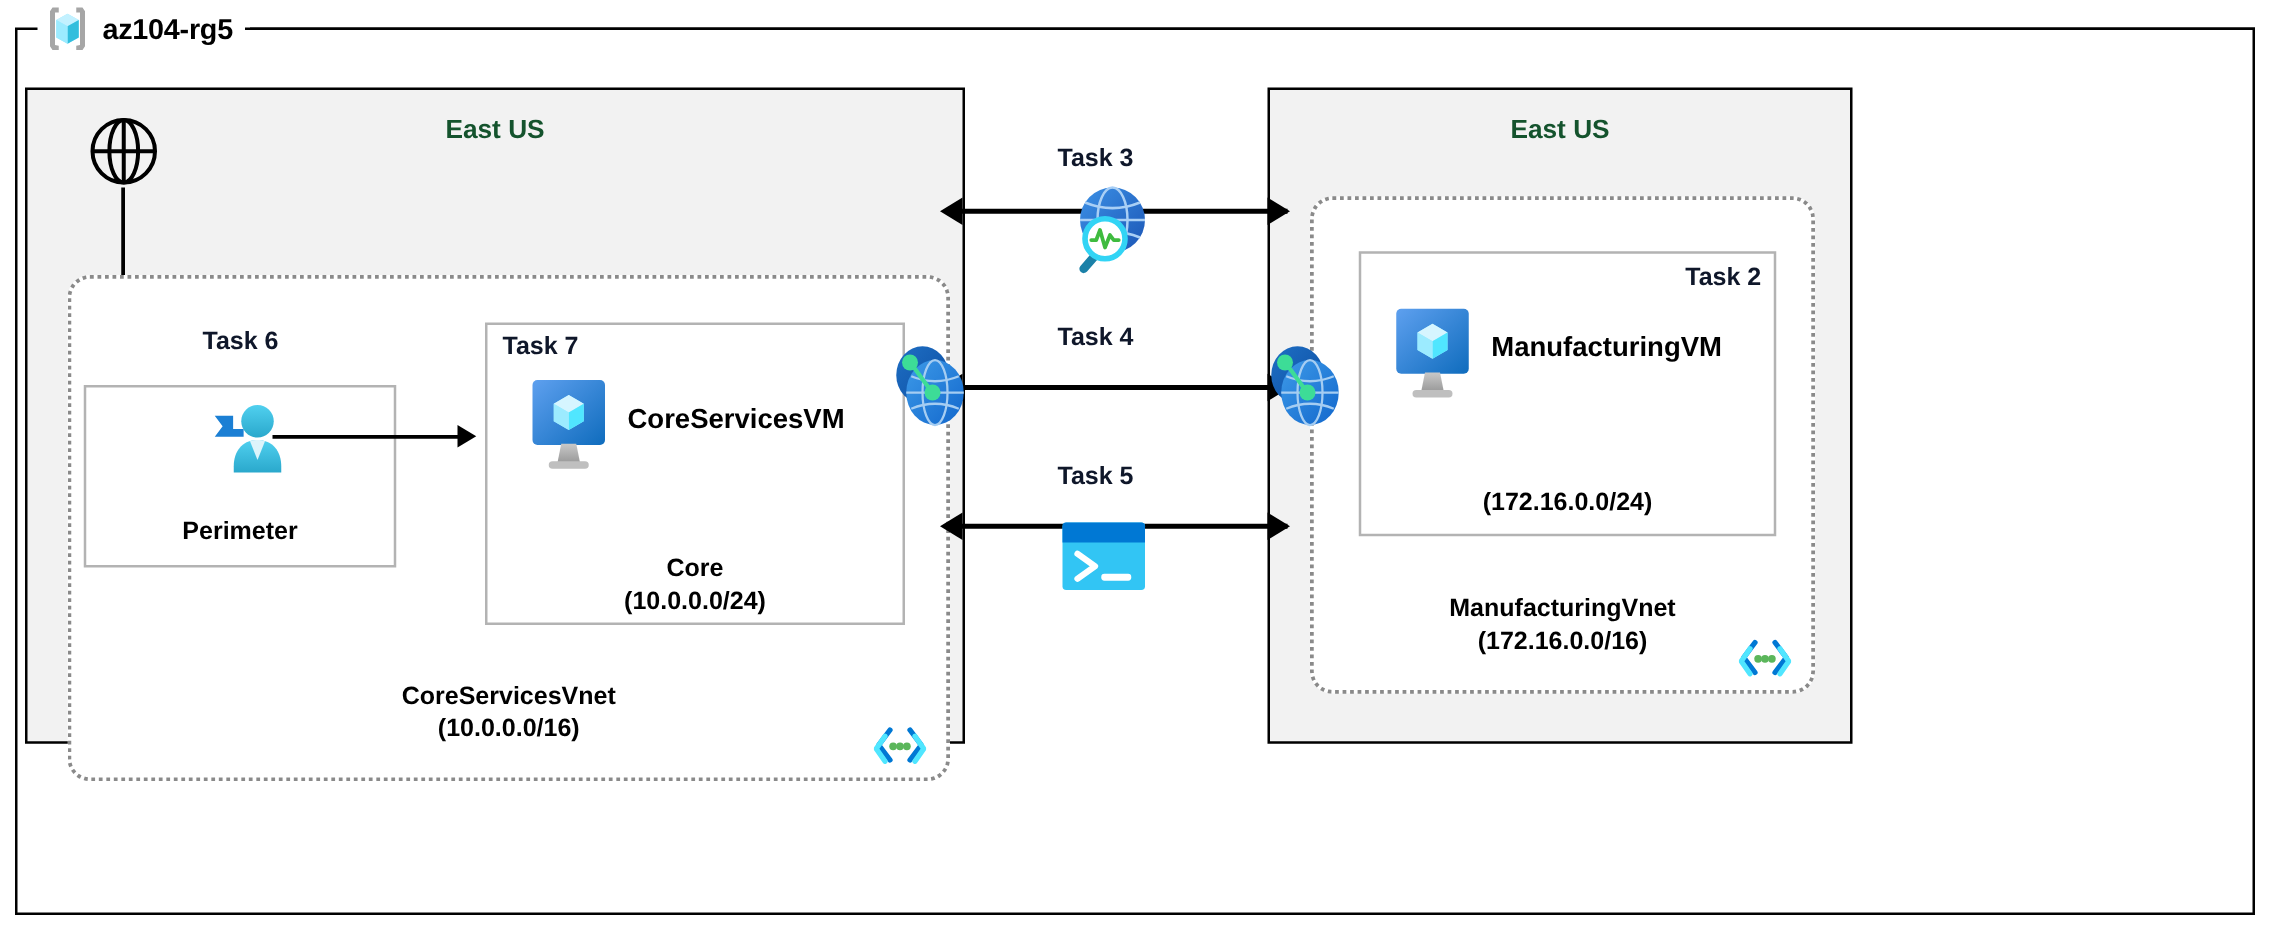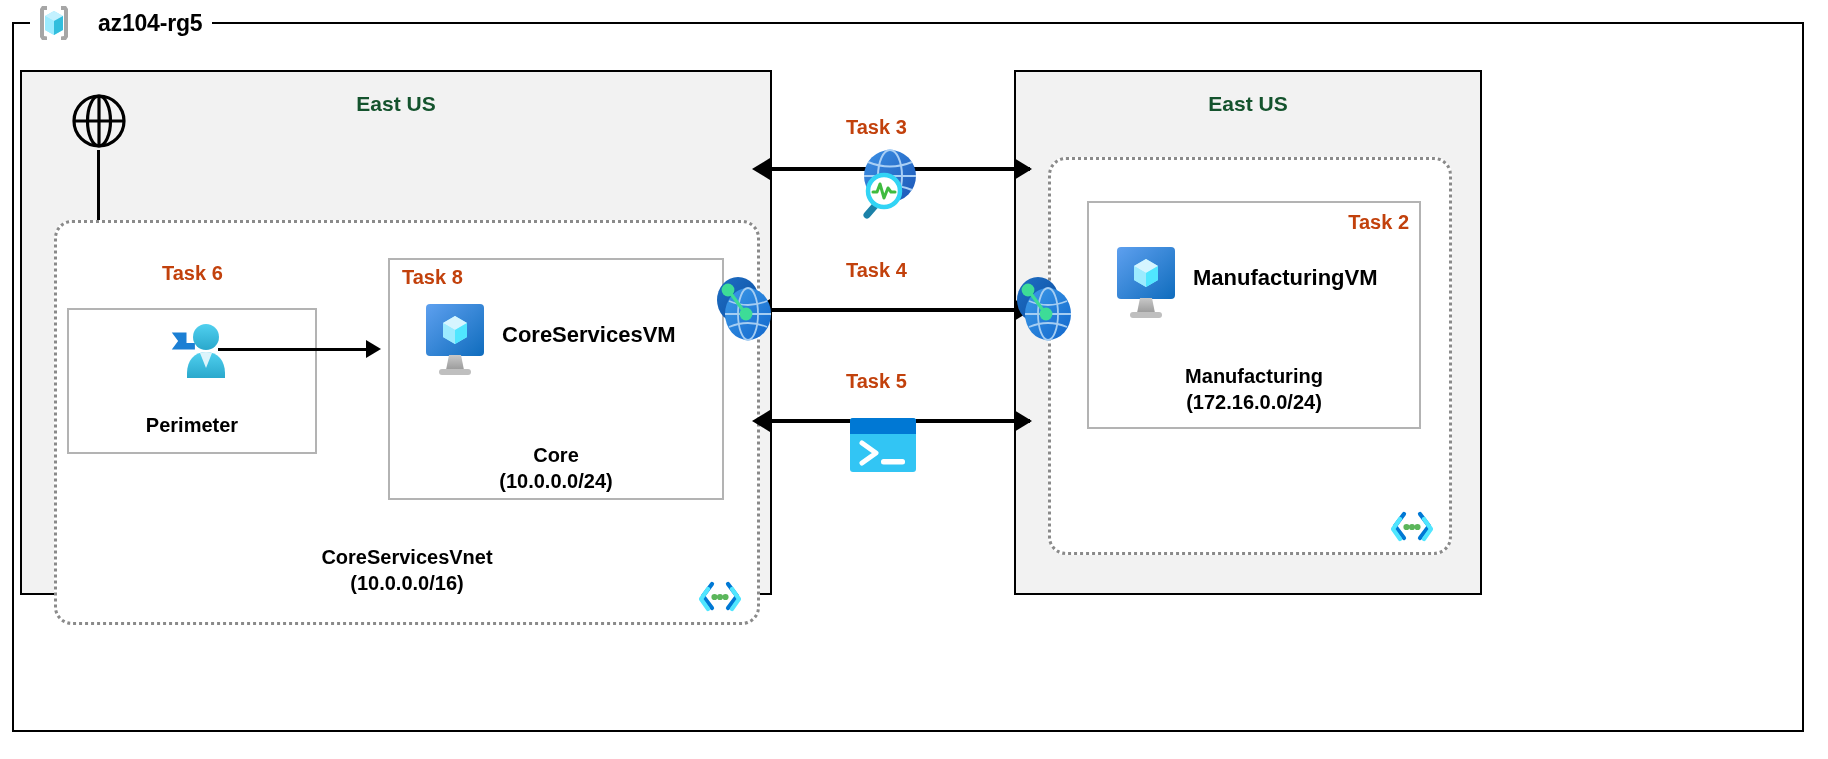--- a/index.html
+++ b/index.html
@@ -23,21 +23,21 @@
     left: 12px; top: 22px;
     width: 1792px; height: 710px;
     border: 2px solid #000000;
   }
   .rg-header {
     position: absolute;
     left: 30px; top: 0px;
     height: 46px;
     display: flex;
     align-items: center;
-    gap: 24px;
+    gap: 8px;
     background: #ffffff;
     padding: 0 10px 0 4px;
     z-index: 6;
   }
   .rg-title {
     font-size: 23px;
     font-weight: bold;
     color: #000000;
     white-space: nowrap;
     letter-spacing: -0.2px;
@@ -99,21 +99,21 @@
     font-weight: bold;
     color: #000000;
     line-height: 1.3;
   }
 
   
   .task-label {
     position: absolute;
     font-size: 20px;
     font-weight: bold;
-    color: #c2410c;
+    color: #0f172a;
     white-space: nowrap;
   }
   #task1-label { left: 378px;  top: 190px; }
   #task2-label { right: 10px;  top: 8px; }
   #task3-label { left: 846px;  top: 116px; }
   #task4-label { left: 846px;  top: 259px; }
   #task5-label { left: 846px;  top: 370px; }
   #task6-label { left: 140px;  top: 190px; }
 
   
@@ -238,21 +238,21 @@
       </span>
       <div class="subnet-caption" style="bottom:14px;">
         <div>Perimeter</div>
       </div>
     </div>
 
     <div class="hline" style="left:196px;top:276px;width:150px;"></div>
     <div class="hhead" style="left:344px;top:268px;"></div>
 
     <div class="subnet" id="subnet-core">
-      <div class="task-label" id="task1-label" style="left:12px;top:6px;">Task 8</div>
+      <div class="task-label" id="task1-label" style="left:12px;top:6px;">Task 7</div>
 
       <span class="icon" style="left:30px;top:42px;">
         <svg width="70" height="78" viewBox="0 0 70 78">
           <defs>
             <linearGradient id="gVM1" x1="0" y1="0" x2="1" y2="1">
               <stop offset="0%" stop-color="#5ea0ef"></stop>
               <stop offset="100%" stop-color="#0f6cbd"></stop>
             </linearGradient>
             <linearGradient id="gStand1" x1="0" y1="0" x2="0" y2="1">
               <stop offset="0%" stop-color="#c8c8c8"></stop>
@@ -274,20 +274,24 @@
         <div>Core</div>
         <div>(10.0.0.0/24)</div>
       </div>
     </div>
   </div>
 
   <div class="region" id="region-right">
     <div class="region-title">East US</div>
 
     <div class="vnet" id="vnet-manu" style="left:32px;top:85px;width:404px;height:398px;">
+      <div class="vnet-label" id="vnet-manu-label">
+        <div>ManufacturingVnet</div>
+        <div>(172.16.0.0/16)</div>
+      </div>
       <span class="icon" style="right:16px;bottom:10px;">
         <svg width="42" height="32" viewBox="0 0 42 32">
           <path d="M13 4 L4 16 L13 28" fill="none" stroke="#0078d4" stroke-width="4.2" stroke-linecap="round" stroke-linejoin="round"></path>
           <path d="M10 6 L3 16 L10 26" fill="none" stroke="#50e6ff" stroke-width="4.2" stroke-linecap="round" stroke-linejoin="round" transform="translate(-1,3)"></path>
           <path d="M29 4 L38 16 L29 28" fill="none" stroke="#0078d4" stroke-width="4.2" stroke-linecap="round" stroke-linejoin="round"></path>
           <path d="M32 6 L39 16 L32 26" fill="none" stroke="#50e6ff" stroke-width="4.2" stroke-linecap="round" stroke-linejoin="round" transform="translate(1,3)"></path>
           <circle cx="15.5" cy="17" r="3.1" fill="#5bb65b"></circle>
           <circle cx="21" cy="17" r="3.1" fill="#5bb65b"></circle>
           <circle cx="26.5" cy="17" r="3.1" fill="#5bb65b"></circle>
         </svg>
@@ -313,21 +317,20 @@
             <rect x="19" y="67" width="32" height="6" rx="3" fill="#bfbfbf"></rect>
             <path d="M35 14 L47 21 L47 35 L35 42 L23 35 L23 21 Z" fill="#9cebff"></path>
             <path d="M35 14 L47 21 L35 28 L23 21 Z" fill="#d6f5ff"></path>
             <path d="M35 28 L47 21 L47 35 L35 42 Z" fill="#50e6ff"></path>
             <path d="M35 28 L35 42 L23 35 L23 21 Z" fill="#9cebff"></path>
           </svg>
         </span>
         <div class="vm-label" style="left:104px;top:62px;">ManufacturingVM</div>
 
         <div class="subnet-caption" style="bottom:12px;">
-          <div>Manufacturing</div>
           <div>(172.16.0.0/24)</div>
         </div>
       </div>
     </div>
   </div>
 
   <div class="task-label" id="task3-label">Task 3</div>
   <div class="arrow-line" style="left:768px;top:167px;width:262px;"></div>
   <div class="arrow-head left" style="left:752px;top:158px;"></div>
   <div class="arrow-head right" style="left:1014px;top:158px;"></div>

